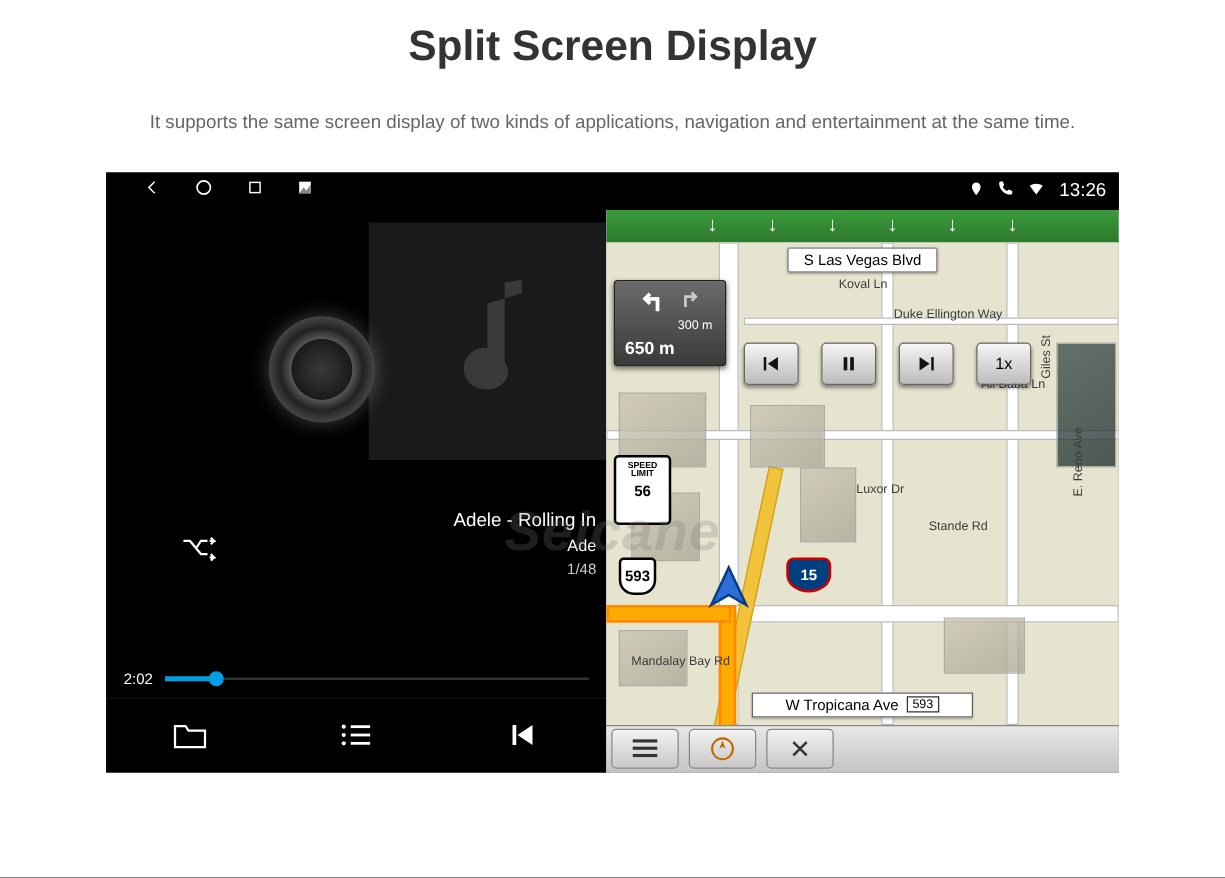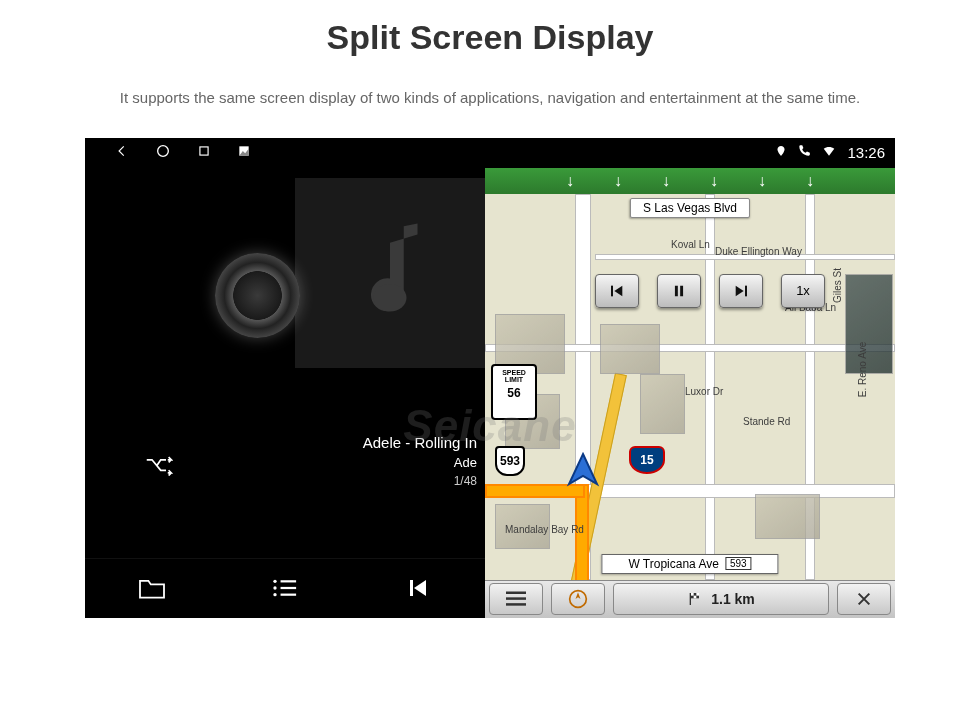--- a/index.html
+++ b/index.html
@@ -488,20 +488,27 @@
               </svg>
           </div>
 
           <div class="track-info">
             <div class="track-title">Adele - Rolling In</div>
             <div class="track-artist">Ade</div>
             <div class="track-count">1/48</div>
           </div>
         </div>
 
+        <div class="progress-row">
+          <span>2:02</span>
+          <div class="progress-bar">
+            <div class="progress-fill"></div>
+            <div class="progress-dot"></div>
+          </div>
+        </div>
 
         <div class="music-controls">
           <div class="ctl">
             <svg width="30" height="24" viewBox="0 0 24 20">
                 <path d="M2 4h7l2 3h11v11H2z" stroke="#fff" stroke-width="1.5" fill="none"></path>
               </svg>
           </div>
           <div class="ctl">
             <svg width="28" height="20" viewBox="0 0 24 18">
                 <circle cx="3" cy="3" r="1.5" fill="#fff"></circle>
@@ -526,20 +533,32 @@
           <span class="arrowdn">↓</span>
           <span class="arrowdn">↓</span>
           <span class="arrowdn">↓</span>
           <span class="arrowdn">↓</span>
           <span class="arrowdn">↓</span>
           <span class="arrowdn">↓</span>
         </div>
 
         <div class="nav-street-top">S Las Vegas Blvd</div>
 
+        <div class="turn-panel">
+          <div class="turn-icons">
+            <svg width="24" height="24" viewBox="0 0 24 24">
+                <path d="M14 20V10H6m2-4l-4 4 4 4" stroke="#fff" stroke-width="3" fill="none"></path>
+              </svg>
+            <svg width="20" height="20" viewBox="0 0 24 24">
+                <path d="M10 20V10h8m-2-4l4 4-4 4" stroke="#ccc" stroke-width="2.5" fill="none"></path>
+              </svg>
+          </div>
+          <div class="turn-dist">300 m</div>
+          <div class="big-dist">650 m</div>
+        </div>
 
         <div class="map-controls">
           <div class="map-btn">
             <svg width="18" height="16" viewBox="0 0 24 24">
                 <rect x="3" y="4" width="3" height="16"></rect>
                 <polygon points="20,4 8,12 20,20"></polygon>
               </svg>
           </div>
           <div class="map-btn">
             <svg width="14" height="16" viewBox="0 0 24 24">
@@ -576,21 +595,21 @@
           <div class="road" style="top:180px;left:130px;width:12px;height:230px;transform:rotate(12deg);transform-origin:top;background:#f2c23a;border-color:#caa020;"></div>
 
           <div class="block" style="top:120px;left:10px;width:70px;height:60px;"></div>
           <div class="block" style="top:130px;left:115px;width:60px;height:50px;"></div>
           <div class="block" style="top:180px;left:155px;width:45px;height:60px;"></div>
           <div class="block" style="top:200px;left:20px;width:55px;height:55px;"></div>
           <div class="block dark" style="top:80px;left:360px;width:48px;height:100px;"></div>
           <div class="block" style="top:300px;left:270px;width:65px;height:45px;"></div>
           <div class="block" style="top:310px;left:10px;width:55px;height:45px;"></div>
 
-          <div class="streetlabel" style="top:45px;left:170px;padding-left:16px;">Koval Ln</div>
+          <div class="streetlabel" style="top:28px;left:170px;padding-left:16px;">Koval Ln</div>
           <div class="streetlabel" style="top:52px;left:230px;">Duke Ellington Way</div>
           <div class="streetlabel" style="top:108px;left:300px;">Ali Baba Ln</div>
           <div class="streetlabel" style="top:86px;left:335px;transform:rotate(-90deg);">Giles St</div>
           <div class="streetlabel" style="top:170px;left:350px;transform:rotate(-90deg);">E. Reno Ave</div>
           <div class="streetlabel" style="top:192px;left:200px;">Luxor Dr</div>
           <div class="streetlabel" style="top:222px;left:258px;">Stande Rd</div>
           <div class="streetlabel" style="top:330px;left:20px;">Mandalay Bay Rd</div>
 
           <div class="shield hwy" style="top:252px;left:10px;">593</div>
           <div class="shield interstate" style="top:252px;left:132px;width:36px;height:28px;margin-left:12px;">15</div>
@@ -612,30 +631,20 @@
                 <rect y="7" width="24" height="3" fill="#333"></rect>
                 <rect y="14" width="24" height="3" fill="#333"></rect>
               </svg>
           </div>
           <div class="nb-btn">
             <svg width="20" height="20" viewBox="0 0 24 24">
                 <circle cx="12" cy="12" r="10" fill="none" stroke="#c06a00" stroke-width="2"></circle>
                 <polygon points="12,4 15,12 12,10 9,12" fill="#c06a00"></polygon>
               </svg>
           </div>
-          <div class="nb-dist">
-            <svg width="16" height="16" viewBox="0 0 24 24">
-                <rect x="4" y="3" width="2" height="18" fill="#333"></rect>
-                <rect x="6" y="3" width="12" height="8" fill="#333"></rect>
-                <rect x="6" y="3" width="4" height="4" fill="#fff"></rect>
-                <rect x="14" y="3" width="4" height="4" fill="#fff"></rect>
-                <rect x="10" y="7" width="4" height="4" fill="#fff"></rect>
-              </svg>
-            <span>1.1 km</span>
-          </div>
           <div class="nb-btn">
             <svg width="16" height="16" viewBox="0 0 24 24">
                 <path d="M4 4l16 16M20 4L4 20" stroke="#333" stroke-width="3"></path>
               </svg>
           </div>
         </div>
 
       </div>
     </div>
 

